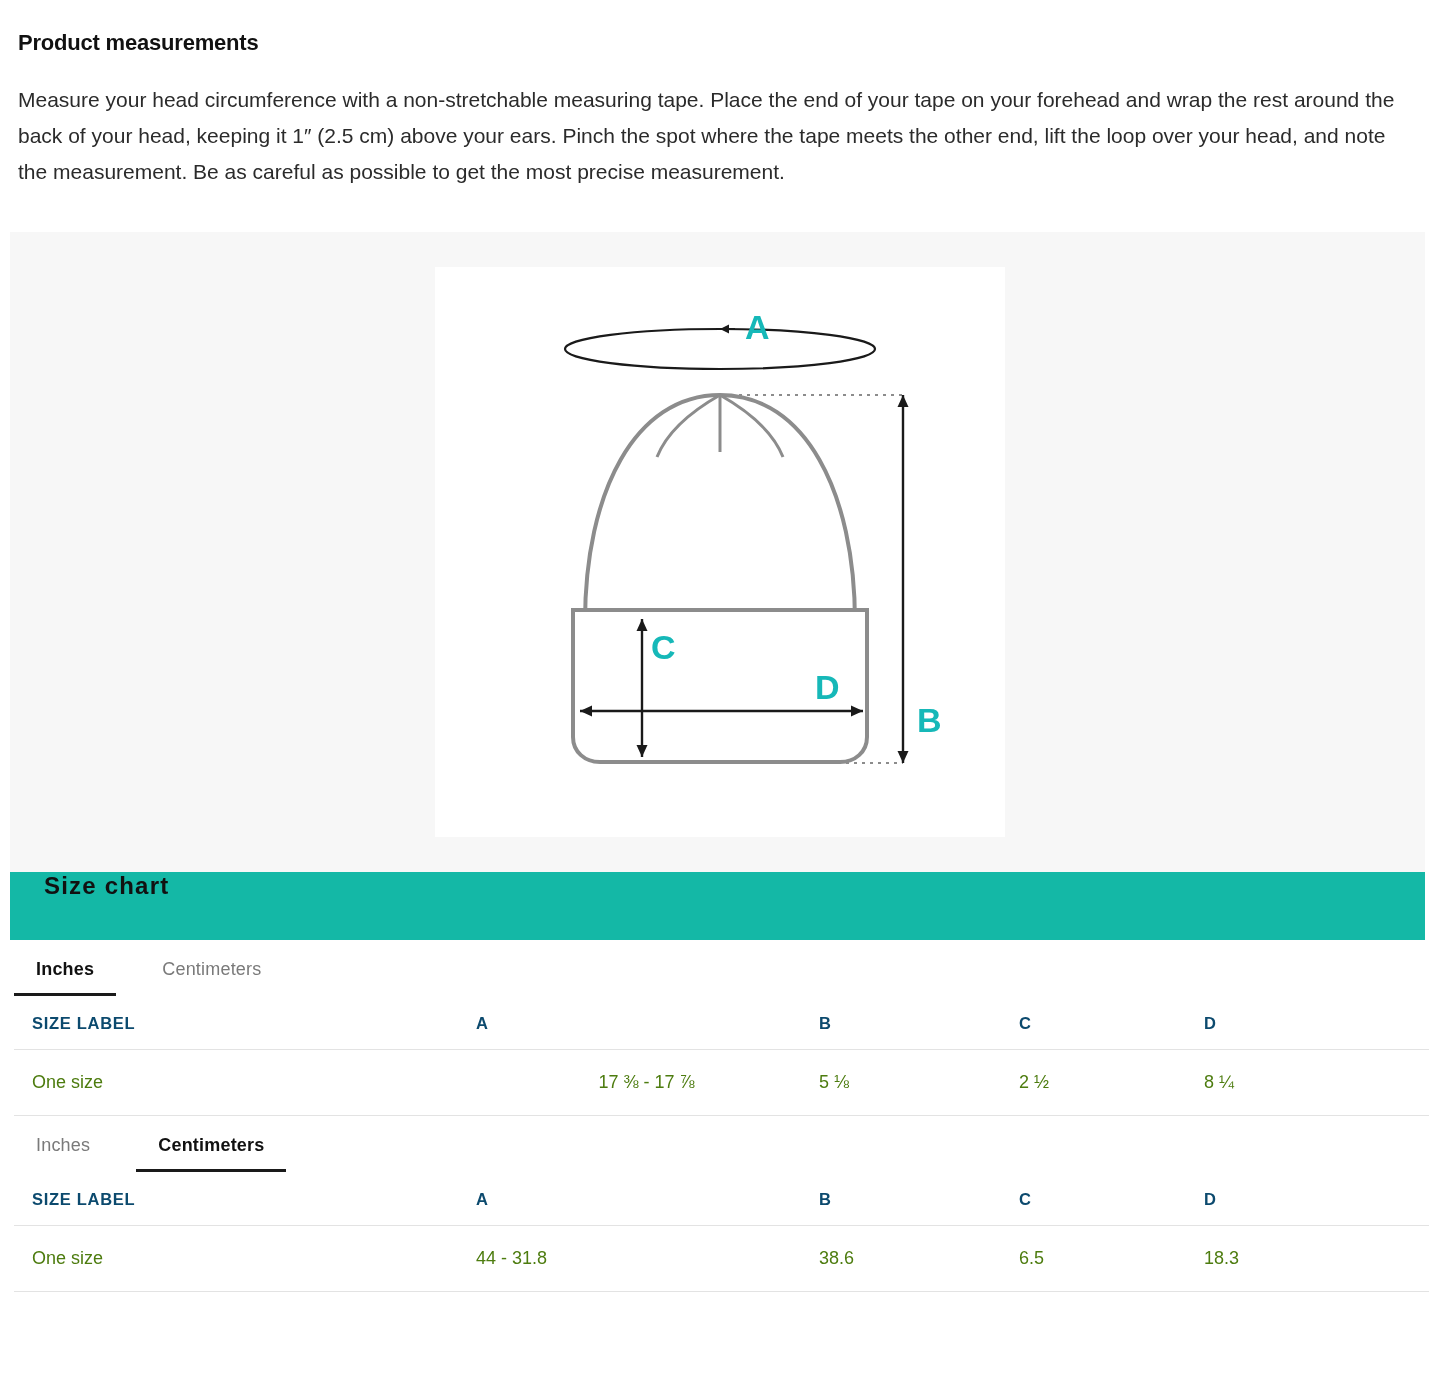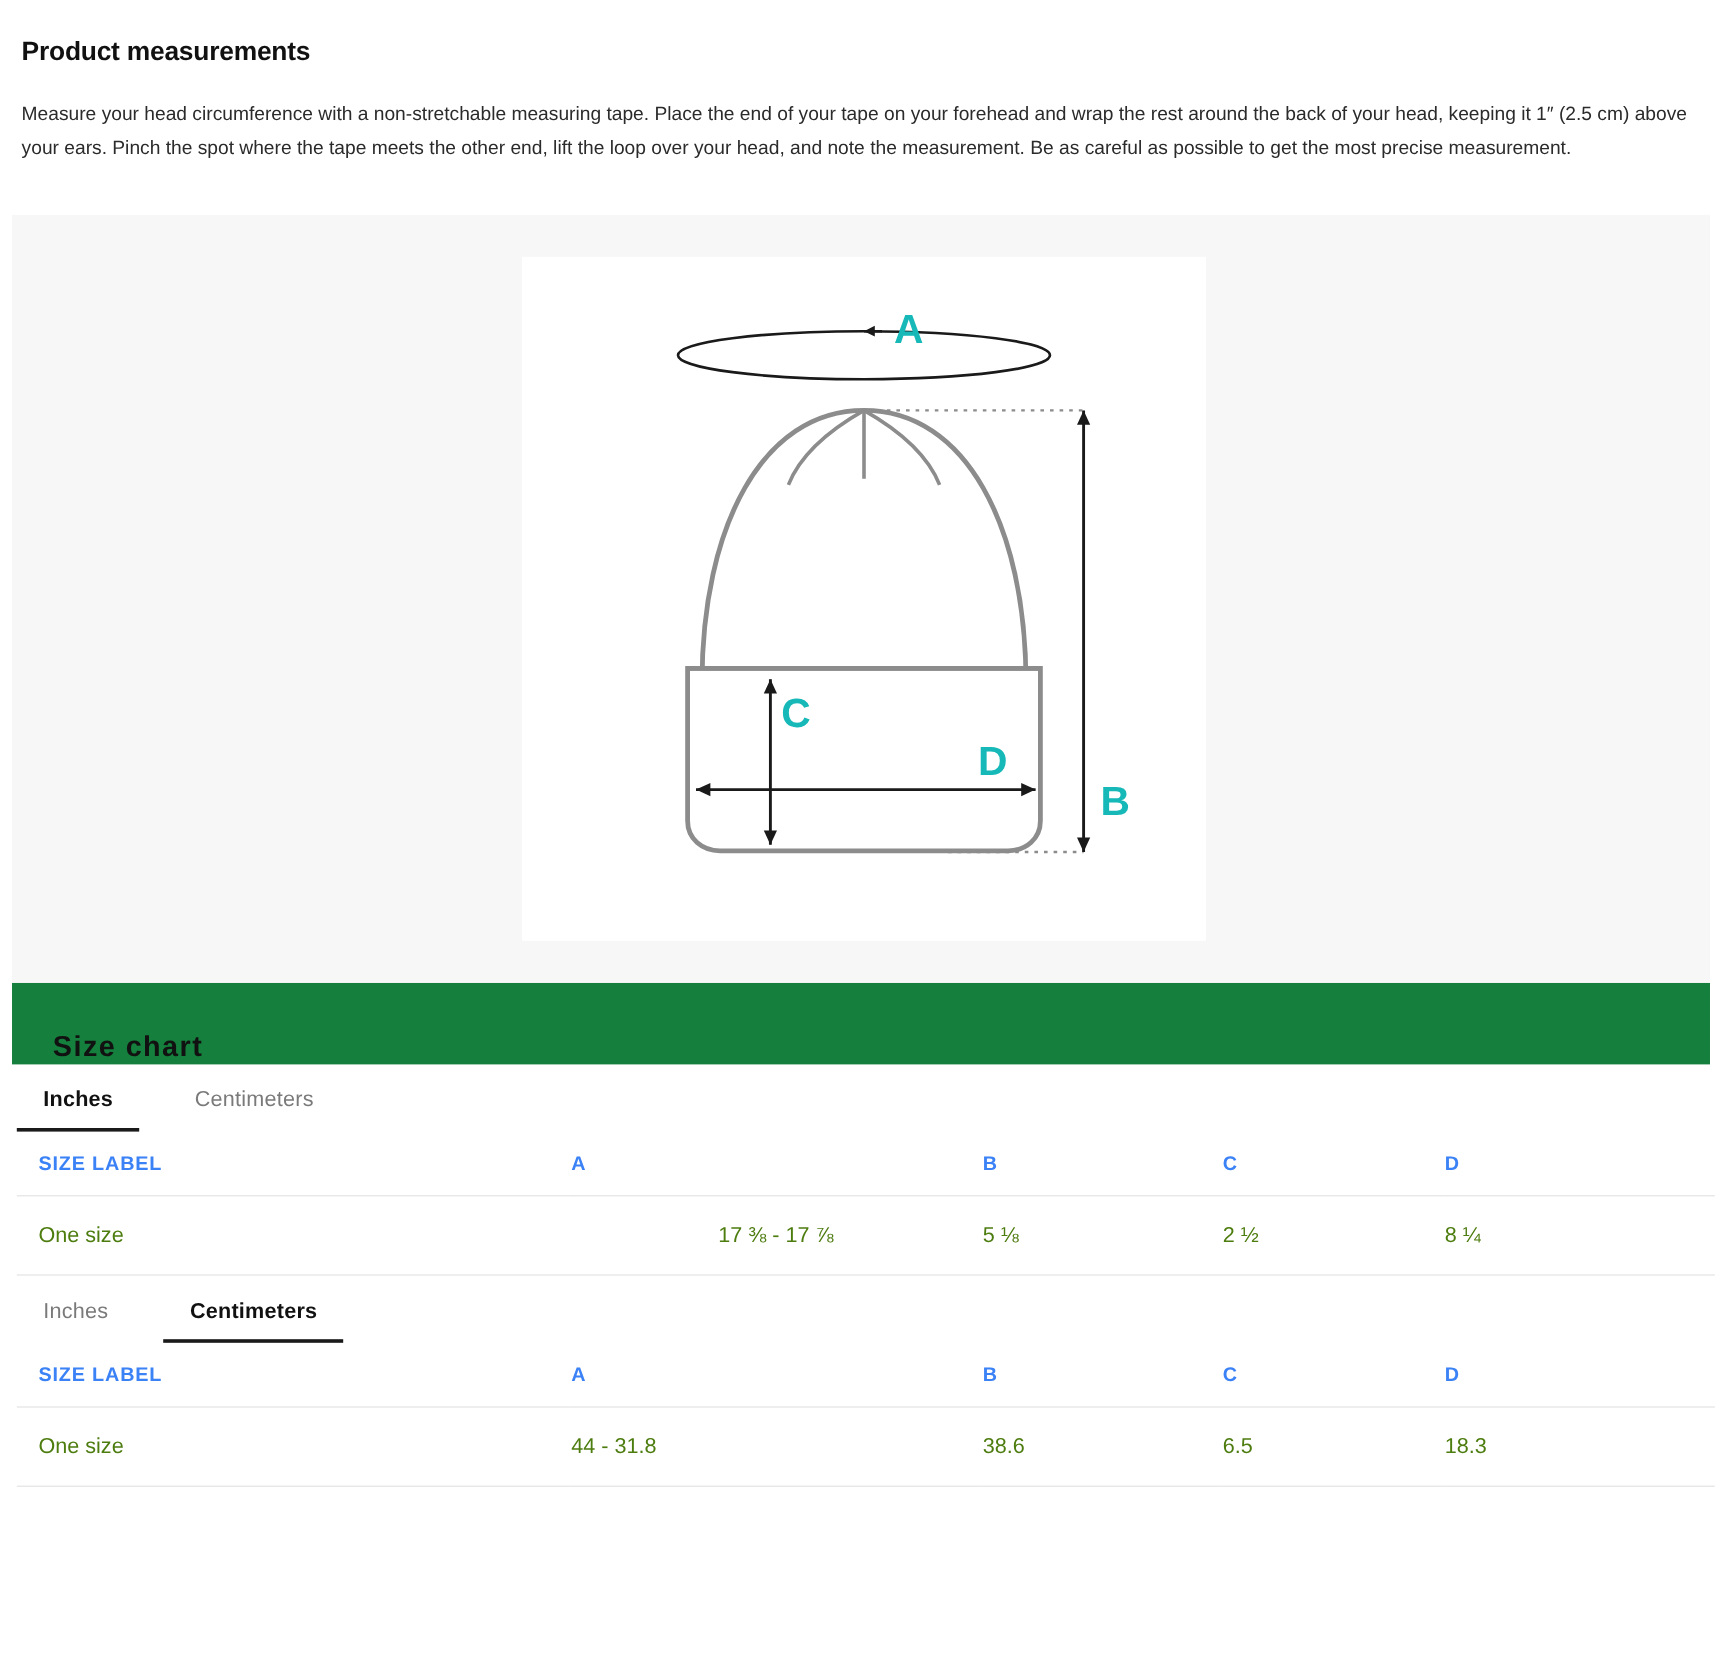--- a/index.html
+++ b/index.html
@@ -23,21 +23,21 @@
   .heading {
     font-size: 22px;
     font-weight: bold;
     color: #111111;
     margin: 30px 0 0 18px;
     letter-spacing: -0.2px;
   }
   .intro {
     margin: 26px 18px 0 18px;
     width: 1390px;
-    font-size: 16px;
+    font-size: 21px;
     line-height: 1.72;
     color: #2b2b2b;
     font-weight: 400;
   }
   .diagram-panel {
     margin-top: 42px;
     margin-left: 10px;
     width: 1415px;
     height: 640px;
     background: #f7f7f7;
@@ -51,23 +51,23 @@
     width: 570px;
     height: 570px;
     background: #ffffff;
   }
   .diagram-inner svg { display: block; }
 
   .sizechart-bar {
     margin-left: 10px;
     width: 1415px;
     height: 68px;
-    background: #15803d;
+    background: #14b8a6;
     display: flex;
-    align-items: flex-end;
+    align-items: flex-start;
   }
   .sizechart-title {
     font-size: 24px;
     font-weight: bold;
     color: #111;
     letter-spacing: 1.2px;
     margin-left: 34px;
   }
 
   .tabs {
@@ -95,21 +95,21 @@
   table.size-table {
     width: 1415px;
     margin-left: 14px;
     border-collapse: collapse;
     table-layout: fixed;
   }
   table.size-table th {
     text-align: left;
     font-size: 16.5px;
     font-weight: bold;
-    color: #3b82f6;
+    color: #0c4a6e;
     letter-spacing: 0.7px;
     padding: 18px 0 16px 0;
     border-bottom: 1px solid #e3e3e3;
   }
   table.size-table td {
     text-align: left;
     font-size: 18px;
     color: #4d7c0f;
     padding: 22px 0 22px 0;
     border-bottom: 1px solid #e3e3e3;

